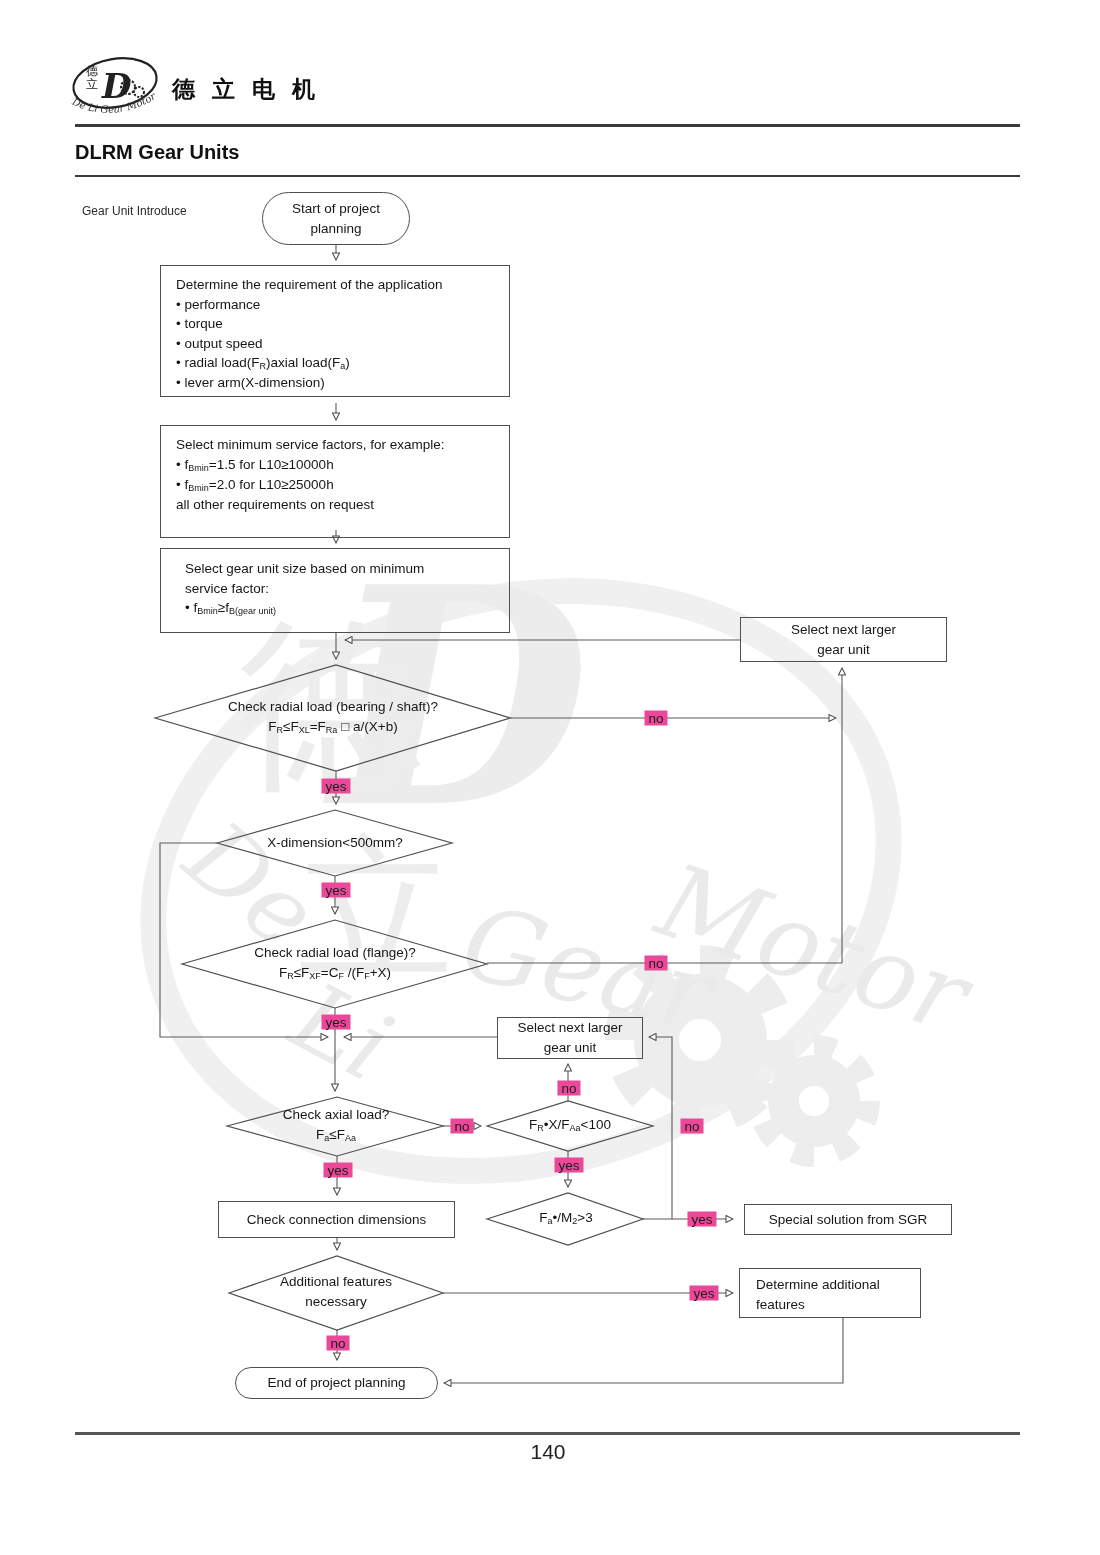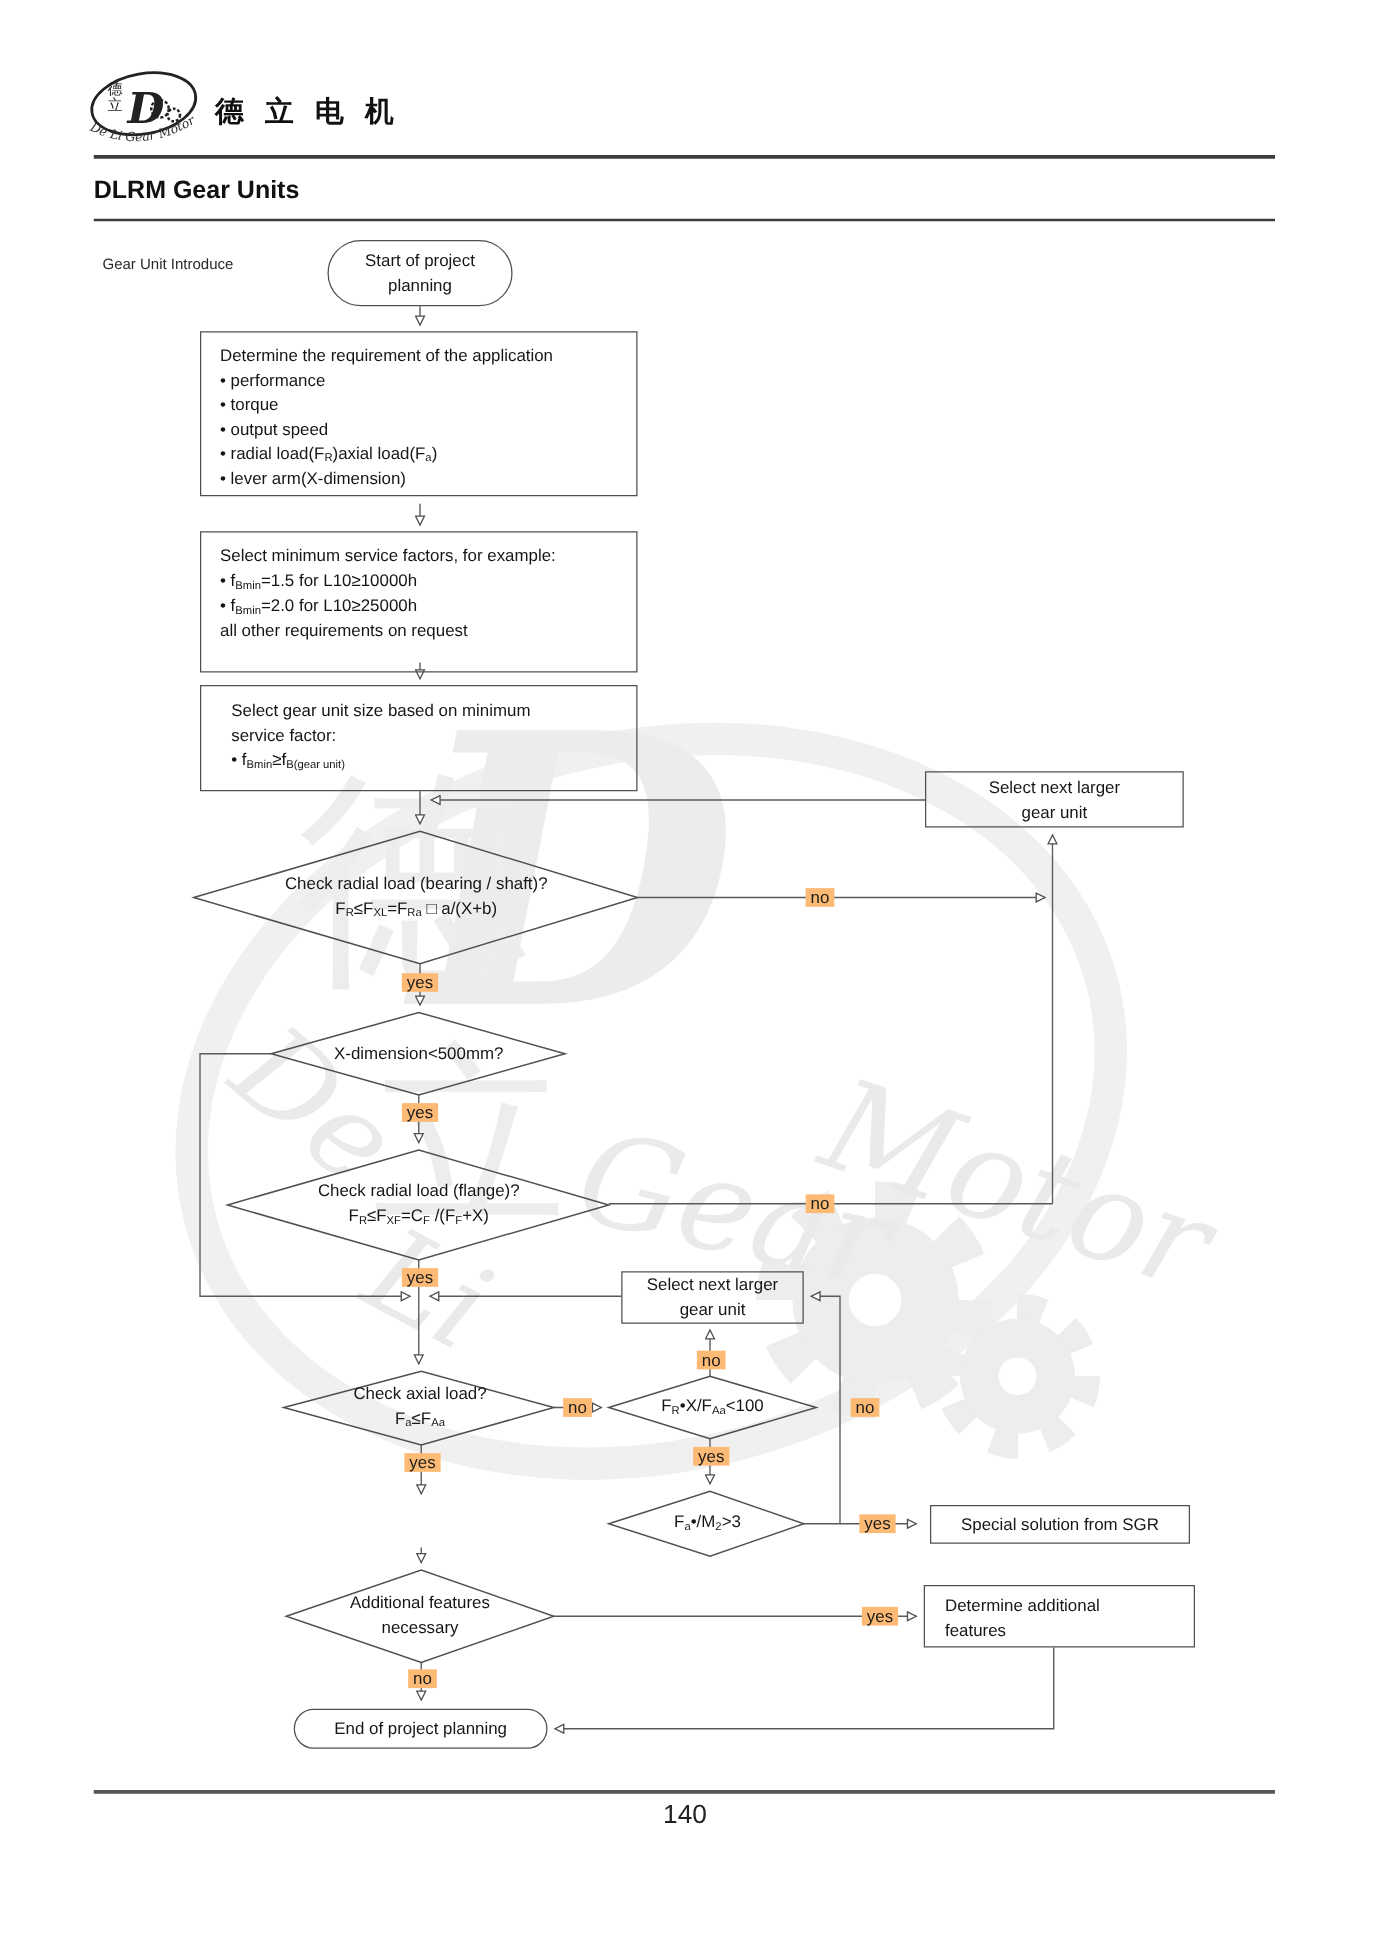--- a/index.html
+++ b/index.html
@@ -27,21 +27,21 @@
   .intro{left:82px;top:204px;font-size:12px;color:#2a2a2a;z-index:2;}
   .pagenum{left:498px;top:1440px;width:100px;text-align:center;font-size:21px;color:#222;z-index:2;}
   
   .lay{position:absolute;left:0;top:0;width:1100px;height:1555px;z-index:1;}
   .node{position:absolute;border:1.4px solid #4f4f4f;background:transparent;
         font-size:13.5px;line-height:1.45;color:#161616;z-index:2;box-sizing:border-box;}
   .center{display:flex;align-items:center;justify-content:center;text-align:center;}
   .dtext{position:absolute;transform:translate(-50%,-50%);text-align:center;
          font-size:13.5px;line-height:1.45;color:#161616;z-index:2;white-space:nowrap;}
   .elabel{position:absolute;transform:translate(-50%,-50%);font-size:13.5px;color:#1c1c1c;
-          background:#fdba74;padding:0 4px;z-index:2;}
+          background:#ec4899;padding:0 4px;z-index:2;}
   sub{font-size:9px;vertical-align:-2px;}
   .pad{padding:9px 10px 0 15px;}
 </style>
 </head>
 <body>
 
 <div class="page">
 
   <div class="wm wm-ring abs"></div>
   <div class="wm wm-d abs">D</div>
@@ -140,26 +140,29 @@
   </div>
 
   <div class="node center" style="left:740px;top:617px;width:207px;height:45px;">
     <div style="width:128px;">Select next larger gear unit</div>
   </div>
 
   <div class="node center" style="left:497px;top:1017px;width:146px;height:42px;">
     <div style="width:128px;">Select next larger gear unit</div>
   </div>
 
+  <div class="node center" style="left:218px;top:1201px;width:237px;height:37px;">
+    <div>Check connection dimensions</div>
+  </div>
 
   <div class="node center" style="left:744px;top:1204px;width:208px;height:31px;">
     <div>Special solution from SGR</div>
   </div>
 
-  <div class="node" style="left:739px;top:1268px;width:217px;height:50px;padding:6px 10px 0 16px;">
+  <div class="node" style="left:739px;top:1268px;width:182px;height:50px;padding:6px 10px 0 16px;">
     <div style="width:150px;">Determine additional features</div>
   </div>
 
   <div class="node center" style="left:235px;top:1367px;width:203px;height:32px;border-radius:16px;">
     <div>End of project planning</div>
   </div>
 
   <div class="dtext" style="left:333px;top:717px;">
     <div>Check radial load (bearing / shaft)?</div>
     <div>F<sub>R</sub>≤F<sub>XL</sub>=F<sub>Ra</sub> □ a/(X+b)</div>

